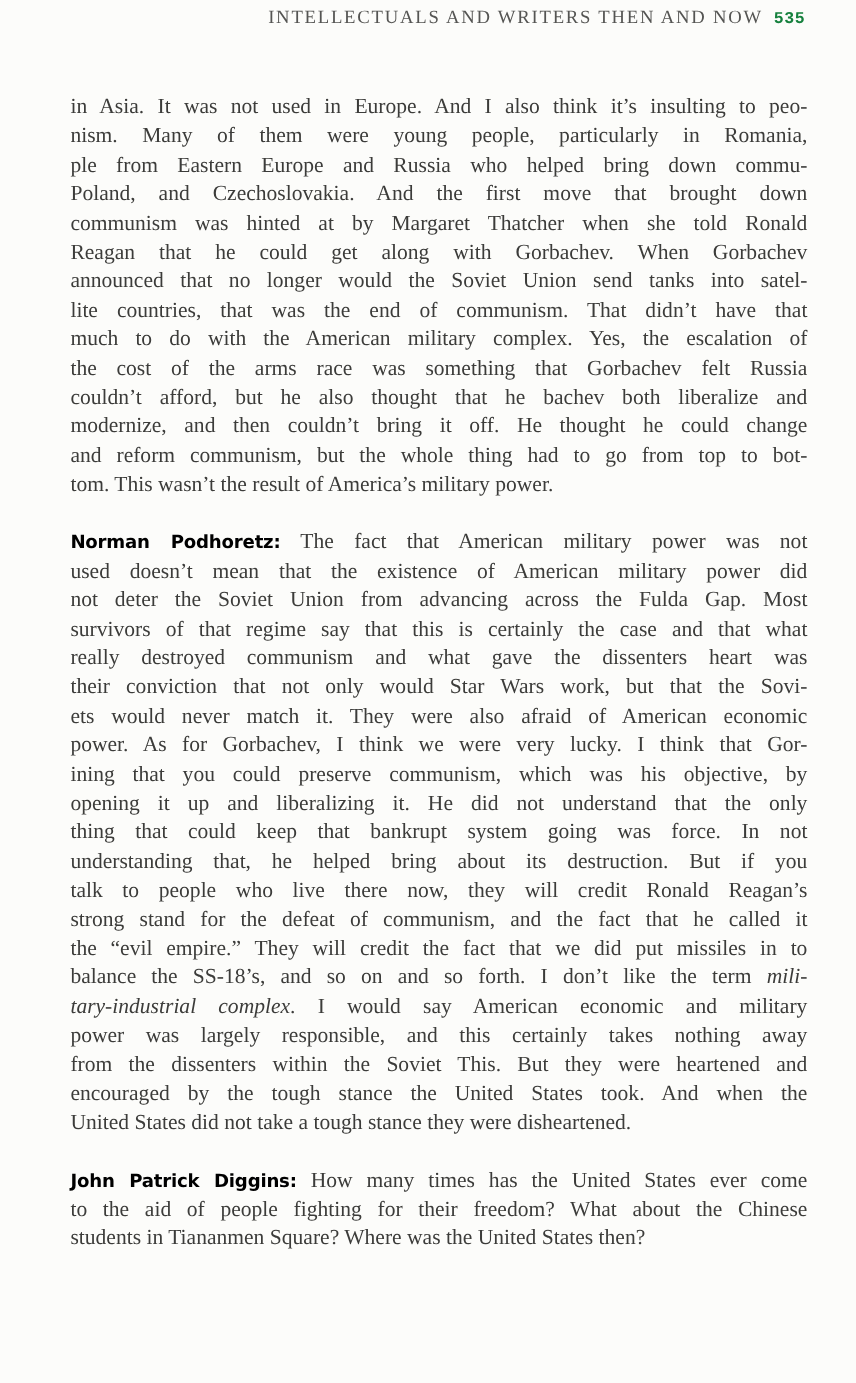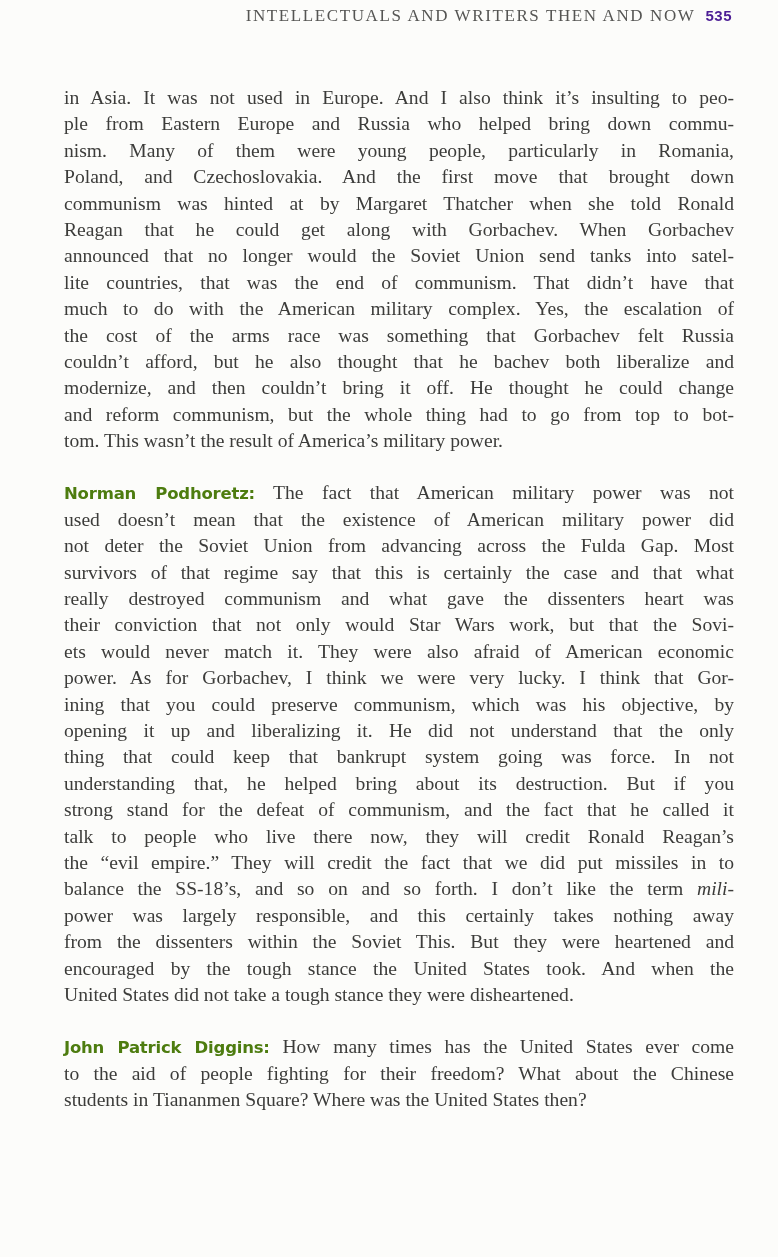--- a/index.html
+++ b/index.html
@@ -28,25 +28,25 @@
       font-family: "Liberation Serif", serif;
       font-size: 17px;
       letter-spacing: 1.6px;
       color: #555553;
       white-space: nowrap;
     }
     .running-head .title {
       text-transform: uppercase;
     }
     .running-head .folio {
-      font-family: Liberation Sans, sans-serif;
+      font-family: Liberation Mono, monospace;
       font-weight: bold;
       font-size: 15px;
       letter-spacing: 0.5px;
-      color: #4c1d95;
+      color: #15803d;
       margin-left: 10px;
     }
     .body-text {
       position: absolute;
       left: 64px;
       top: 85px;
       width: 670px;
       font-family: "Liberation Serif", serif;
       font-size: 19.6px;
       line-height: 26.4px;
@@ -64,42 +64,42 @@
       white-space: nowrap;
       height: 26.4px;
     }
     .line.last {
       text-align-last: left;
     }
     .speaker {
       font-family: "DejaVu Sans", sans-serif;
       font-weight: bold;
       font-size: 16.5px;
-      color: #4d7c0f;
+      color: #000000;
       letter-spacing: -0.2px;
     }
     em.it {
       font-style: italic;
     }
   </style>
 </head>
 <body>
 
 <div class="page">
 
   <div class="running-head">
     <span class="title">Intellectuals and Writers Then and Now</span><span class="folio">535</span>
   </div>
 
   <div class="body-text">
 
     <div class="para">
       <span class="line">in Asia. It was not used in Europe. And I also think it’s insulting to peo-</span>
+      <span class="line">nism. Many of them were young people, particularly in Romania,</span>
       <span class="line">ple from Eastern Europe and Russia who helped bring down commu-</span>
-      <span class="line">nism. Many of them were young people, particularly in Romania,</span>
       <span class="line">Poland, and Czechoslovakia. And the first move that brought down</span>
       <span class="line">communism was hinted at by Margaret Thatcher when she told Ronald</span>
       <span class="line">Reagan that he could get along with Gorbachev. When Gorbachev</span>
       <span class="line">announced that no longer would the Soviet Union send tanks into satel-</span>
       <span class="line">lite countries, that was the end of communism. That didn’t have that</span>
       <span class="line">much to do with the American military complex. Yes, the escalation of</span>
       <span class="line">the cost of the arms race was something that Gorbachev felt Russia</span>
       <span class="line">couldn’t afford, but he also thought that he bachev both liberalize and</span>
       <span class="line">modernize, and then couldn’t bring it off. He thought he could change</span>
       <span class="line">and reform communism, but the whole thing had to go from top to bot-</span>
@@ -112,24 +112,25 @@
       <span class="line">not deter the Soviet Union from advancing across the Fulda Gap. Most</span>
       <span class="line">survivors of that regime say that this is certainly the case and that what</span>
       <span class="line">really destroyed communism and what gave the dissenters heart was</span>
       <span class="line">their conviction that not only would Star Wars work, but that the Sovi-</span>
       <span class="line">ets would never match it. They were also afraid of American economic</span>
       <span class="line">power. As for Gorbachev, I think we were very lucky. I think that Gor-</span>
       <span class="line">ining that you could preserve communism, which was his objective, by</span>
       <span class="line">opening it up and liberalizing it. He did not understand that the only</span>
       <span class="line">thing that could keep that bankrupt system going was force. In not</span>
       <span class="line">understanding that, he helped bring about its destruction. But if you</span>
+      <span class="line">talk to people who live there now, they will credit Ronald Reagan’s</span>
       <span class="line">strong stand for the defeat of communism, and the fact that he called it</span>
-      <span class="line">talk to people who live there now, they will credit Ronald Reagan’s</span>
       <span class="line">the “evil empire.” They will credit the fact that we did put missiles in to</span>
       <span class="line"><span>balance the SS-18’s, and so on and so forth. I don’t like the term </span><em class="it">mili-</em></span>
+      <span class="line"><em class="it">tary-industrial complex</em><span>. I would say American economic and military</span></span>
       <span class="line">power was largely responsible, and this certainly takes nothing away</span>
       <span class="line">from the dissenters within the Soviet This. But they were heartened and</span>
       <span class="line">encouraged by the tough stance the United States took. And when the</span>
       <span class="line last">United States did not take a tough stance they were disheartened.</span>
     </div>
 
     <div class="para">
       <span class="line"><span class="speaker">John Patrick Diggins:</span><span> How many times has the United States ever come</span></span>
       <span class="line">to the aid of people fighting for their freedom? What about the Chinese</span>
       <span class="line last">students in Tiananmen Square? Where was the United States then?</span>

